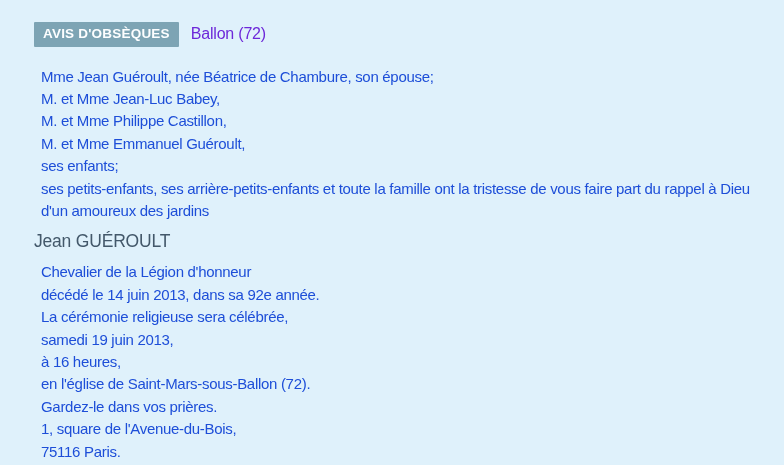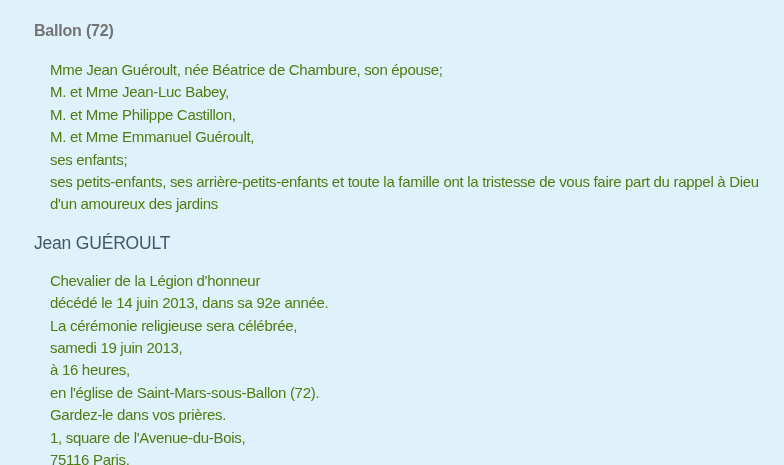--- a/index.html
+++ b/index.html
@@ -28,48 +28,50 @@
     color: #fdfeff;
     font-size: 13.5px;
     font-weight: 700;
     letter-spacing: 0.2px;
     padding: 5px 9px 6px 9px;
     line-height: 1;
     border-radius: 1px;
     white-space: nowrap;
   }
   .location {
-    color: #737373;
+    margin-left: 12px;
+    color: #6d28d9;
     font-size: 16px;
-    font-weight: 700;
+    font-weight: 400;
     letter-spacing: -0.2px;
   }
   .text-block {
     white-space: pre-line;
-    margin: 16px;
-    color: #4d7c0f;
+    margin: 7px;
+    color: #1d4ed8;
     font-size: 15px;
     line-height: 22.4px;
     letter-spacing: -0.3px;
   }
   .deceased-name {
     margin: 8px 0 9px 0;
     color: #43586a;
     font-size: 17.5px;
     font-weight: 400;
     letter-spacing: -0.2px;
     line-height: 22px;
   }
 </style>
 </head>
 <body style="background: rgb(223, 241, 251);">
 
 <div class="container">
 
   <div class="header-row">
+    <span class="badge" style="background: rgb(125, 164, 180);">AVIS D'OBSÈQUES</span>
     <span class="location">Ballon (72)</span>
   </div>
 
   <p class="text-block">Mme Jean Guéroult, née Béatrice de Chambure, son épouse;
 M. et Mme Jean-Luc Babey,
 M. et Mme Philippe Castillon,
 M. et Mme Emmanuel Guéroult,
 ses enfants;
 ses petits-enfants, ses arrière-petits-enfants et toute la famille ont la tristesse de vous faire part du rappel à Dieu
 d'un amoureux des jardins</p>

